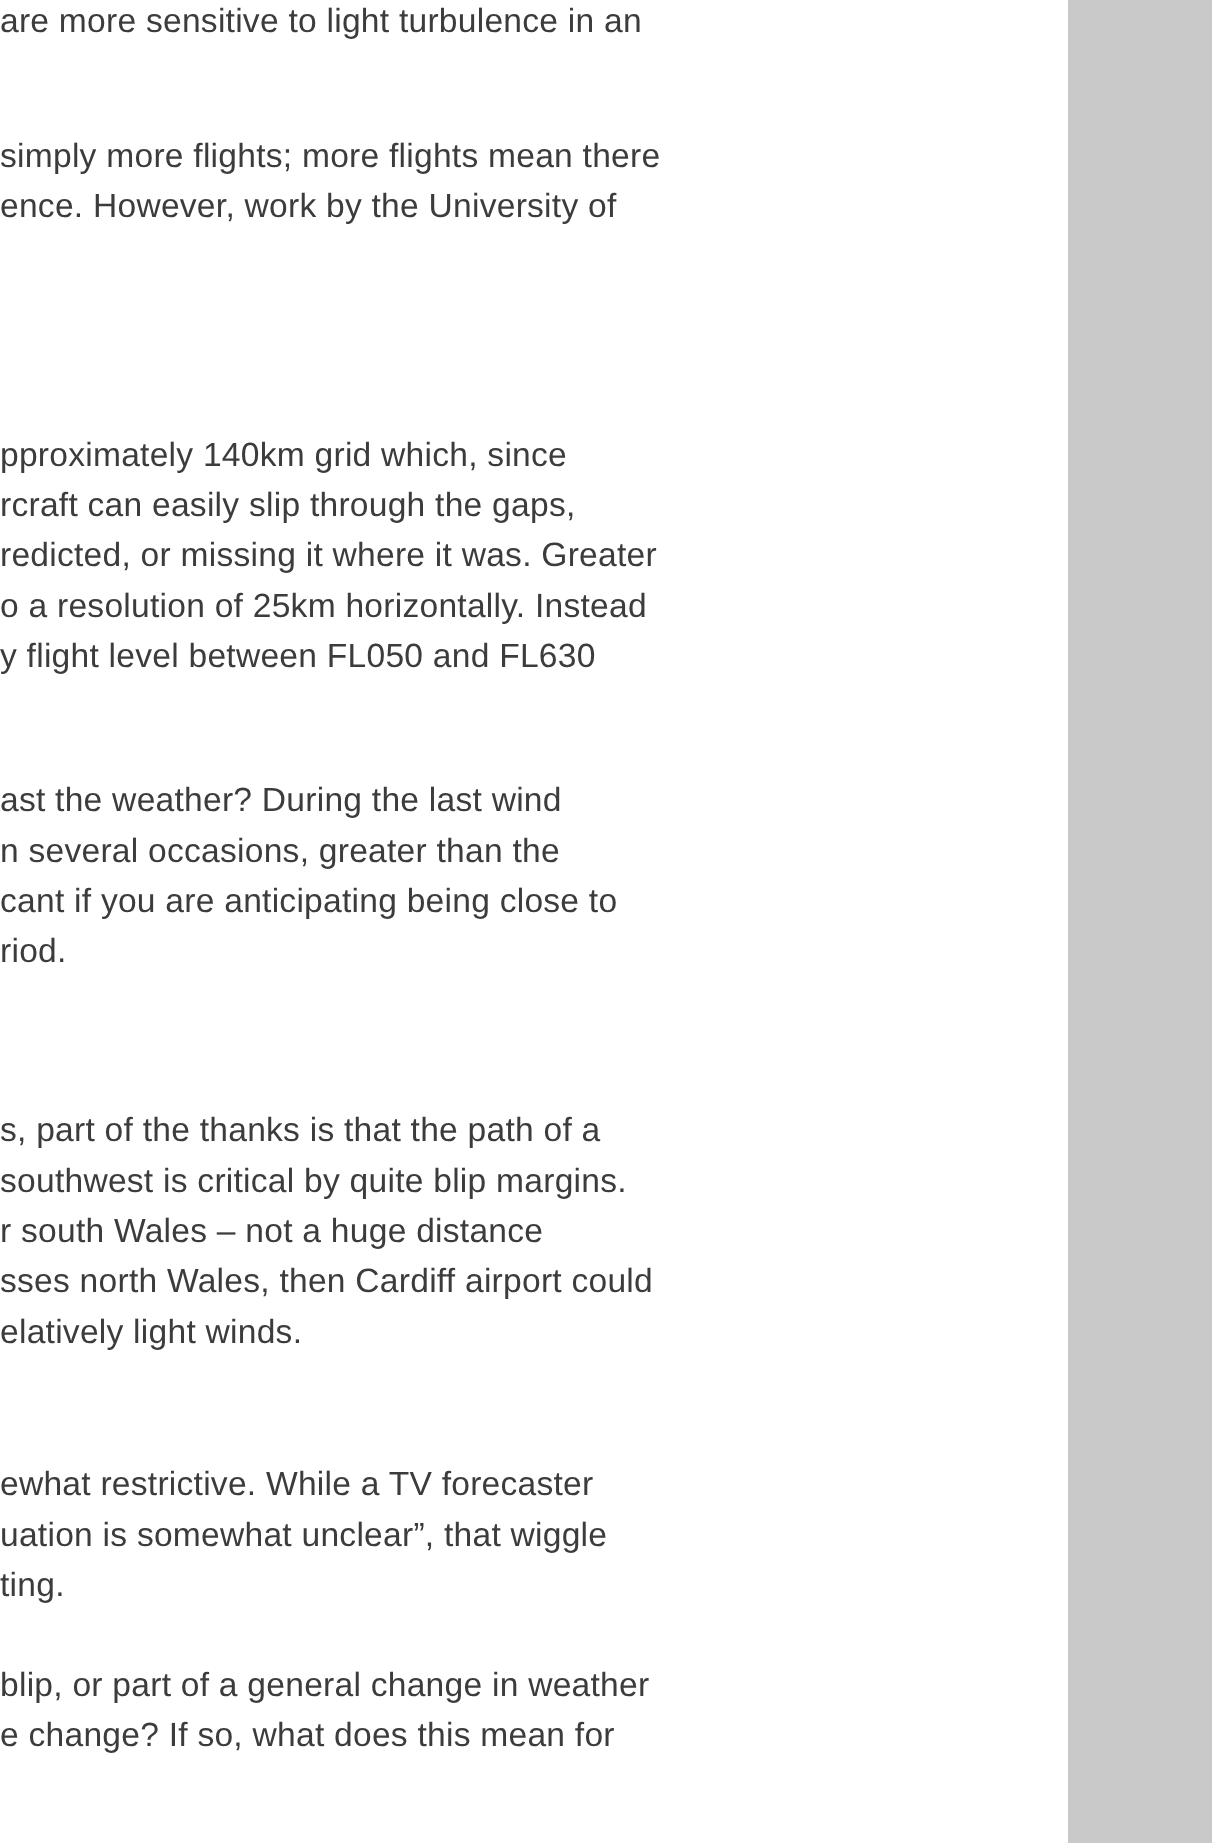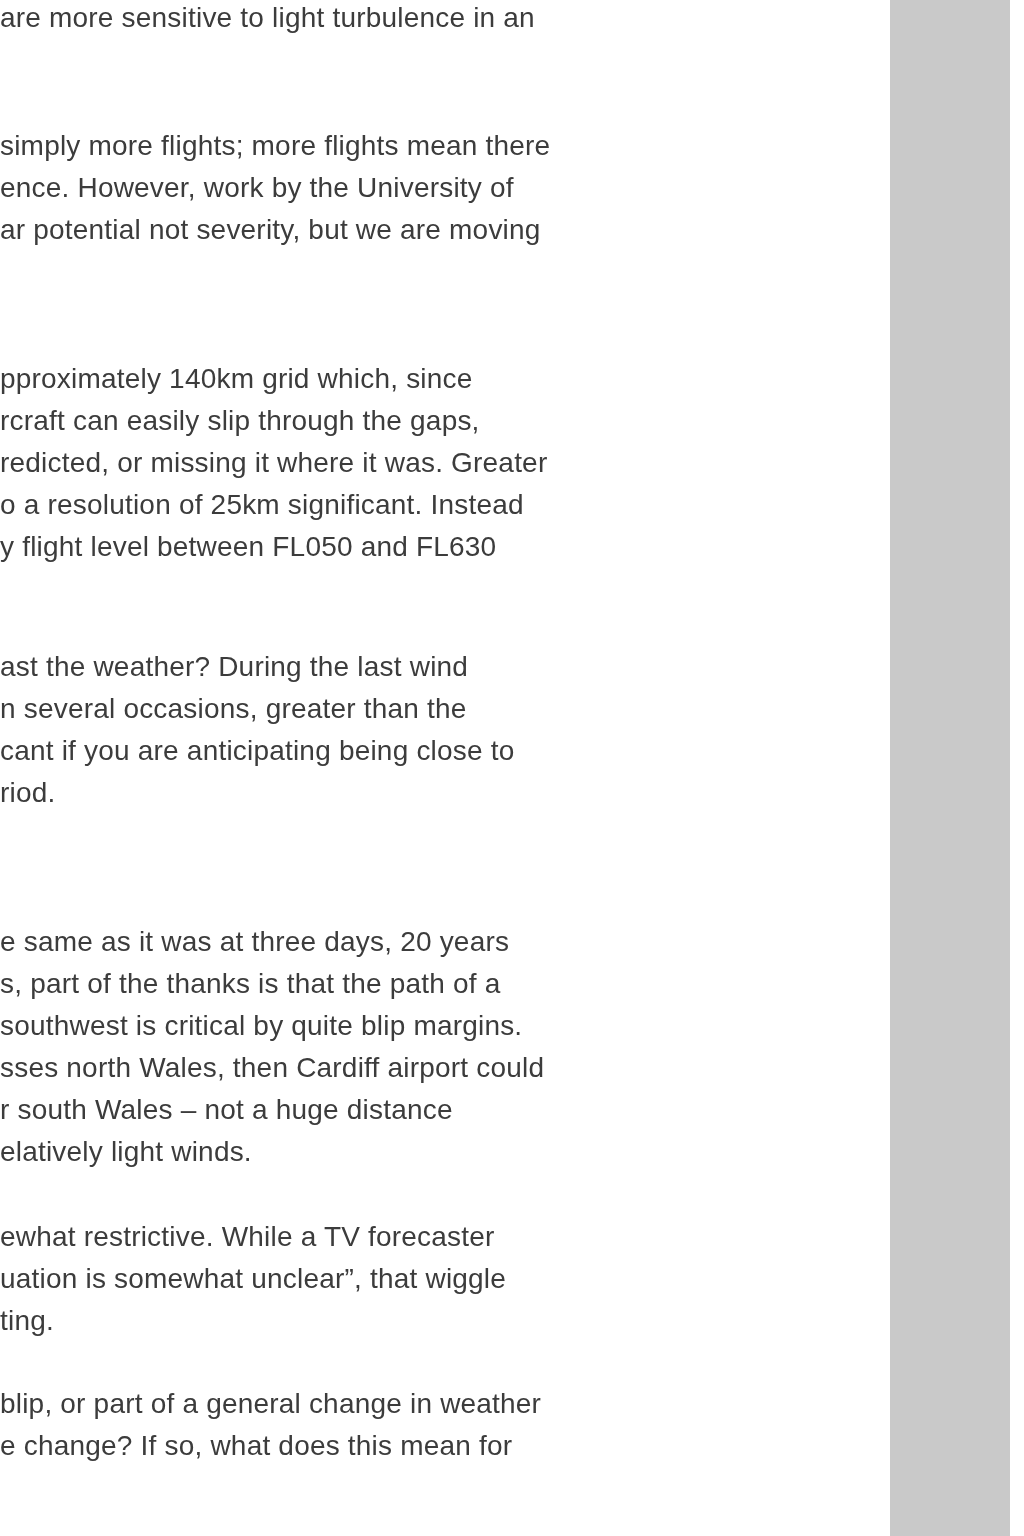--- a/index.html
+++ b/index.html
@@ -44,44 +44,42 @@
   }
 </style>
 </head>
 <body>
 
 <div class="page">
   <div class="textcol">
     <div class="para" style="top:-3px">
         <div class="line">are more sensitive to light turbulence in an</div>
       </div>
-    <div class="para" style="top:125px">
+    <div class="para" style="top:109px">
         <div class="line">simply more flights; more flights mean there</div>
         <div class="line">ence. However, work by the University of</div>
-        <div class="line">ar potential not severity, but we are moving</div>
       </div>
     <div class="para" style="top:358px">
         <div class="line">pproximately 140km grid which, since</div>
         <div class="line">rcraft can easily slip through the gaps,</div>
         <div class="line">redicted, or missing it where it was. Greater</div>
-        <div class="line">o a resolution of 25km significant. Instead</div>
+        <div class="line">o a resolution of 25km horizontally. Instead</div>
         <div class="line">y flight level between FL050 and FL630</div>
       </div>
     <div class="para" style="top:646px">
         <div class="line">ast the weather? During the last wind</div>
         <div class="line">n several occasions, greater than the</div>
         <div class="line">cant if you are anticipating being close to</div>
         <div class="line">riod.</div>
       </div>
     <div class="para" style="top:921px">
-        <div class="line">e same as it was at three days, 20 years</div>
         <div class="line">s, part of the thanks is that the path of a</div>
         <div class="line">southwest is critical by quite blip margins.</div>
+        <div class="line">r south Wales – not a huge distance</div>
         <div class="line">sses north Wales, then Cardiff airport could</div>
-        <div class="line">r south Wales – not a huge distance</div>
         <div class="line">elatively light winds.</div>
       </div>
     <div class="para" style="top:1216px">
         <div class="line">ewhat restrictive. While a TV forecaster</div>
         <div class="line">uation is somewhat unclear”, that wiggle</div>
         <div class="line">ting.</div>
       </div>
     <div class="para" style="top:1383px">
         <div class="line">blip, or part of a general change in weather</div>
         <div class="line">e change? If so, what does this mean for</div>

